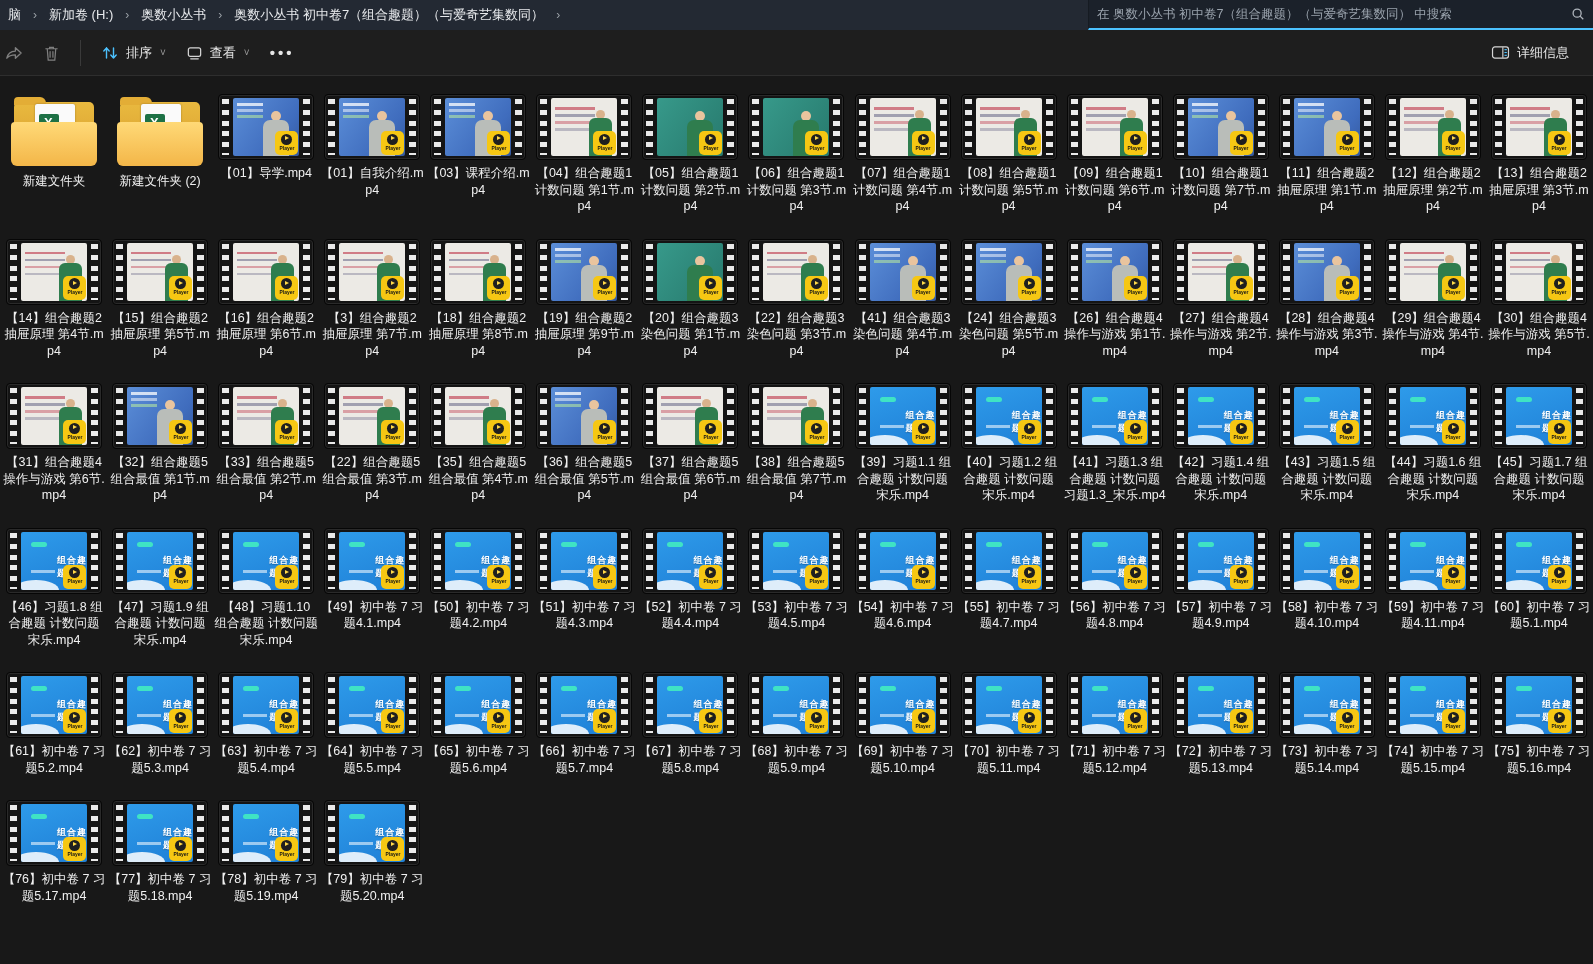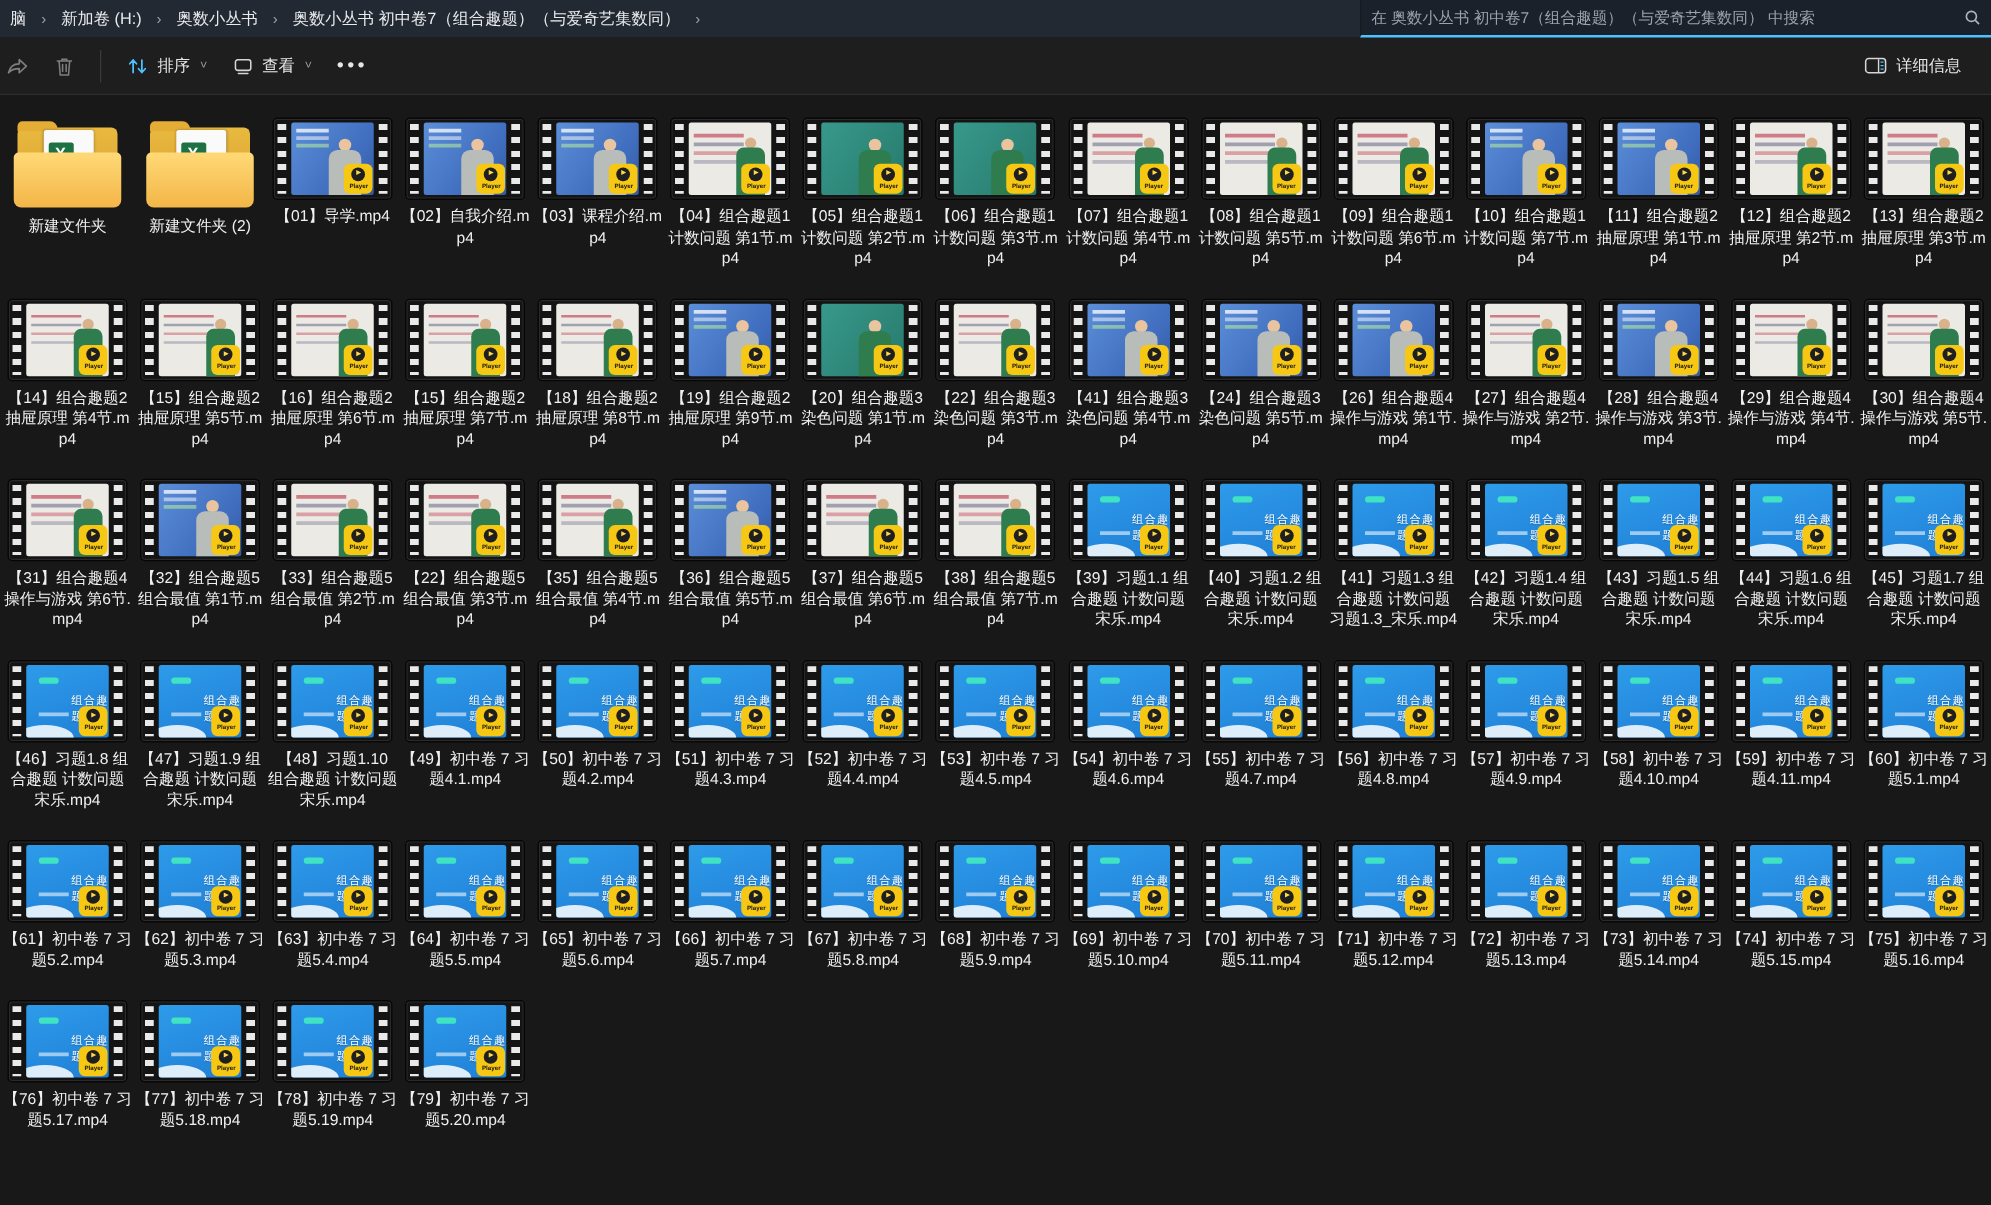--- a/index.html
+++ b/index.html
@@ -56,21 +56,21 @@
   .body { position:absolute; right:10px; top:22px; width:26px; height:38px; border-radius:7px 7px 0 0; background:#b9bdb9; }
   .teal .body,.g .body { background:#2f7d4e; }
   .board { background:#eceae5; }
   .board .scrib { position:absolute; left:4px; top:9px; width:40px; height:2.5px;
     background:rgba(190,50,70,.6);
     box-shadow:0 7px 0 rgba(70,70,110,.45),0 14px 0 rgba(190,50,70,.4),0 21px 0 rgba(70,70,110,.3); }
   .board .bhead { position:absolute; right:12px; top:12px; width:9px; height:9px; border-radius:50%; background:#d9b28c; }
   .board .bbody { position:absolute; right:5px; top:20px; width:23px; height:40px; border-radius:6px 6px 0 0; background:#2f7d4e; }
   .slide { background:linear-gradient(160deg,#2e9bea 0%,#1f7fd6 100%); }
   .slide .pill { position:absolute; left:10px; top:10px; width:16px; height:5px; border-radius:3px; background:#3fe3c4; }
-  .slide .stitle { position:absolute; left:10px; top:22px; color:#fff; font-weight:normal;
+  .slide .stitle { position:absolute; left:10px; top:22px; color:#fff; font-weight:bold;
     font-size:9px; letter-spacing:1px; text-shadow:0 1px 1px rgba(0,0,0,.25);padding-left:26px; }
   .slide .ssub { position:absolute; left:10px; top:38px; width:24px; height:3px; background:rgba(255,255,255,.55); }
   .slide .wave { position:absolute; left:-8px; bottom:-10px; width:46px; height:20px;
     border-radius:50%; background:rgba(255,255,255,.85); }
 
   
   .badge { position:absolute; right:1px; bottom:1px; width:23px; height:24px;
     background:#f6c713; border-radius:5px; display:flex; flex-direction:column;
     align-items:center; justify-content:center; }
   .bplay { width:11px; height:11px; border-radius:50%; background:#1f1f1f; position:relative; }
@@ -198,21 +198,21 @@
         <div class="shot studio">
           <div class="cap"></div>
           <div class="head"></div>
           <div class="body"></div>
           <div class="badge">
             <span class="bplay"></span>
             <span class="btxt">Player</span>
           </div>
         </div>
       </div>
-      <div class="label">【02】自我介绍.mp4</div>
+      <div class="label">【01】自我介绍.mp4</div>
     </div>
     <div class="tile">
       <div class="film">
         <div class="shot studio">
           <div class="cap"></div>
           <div class="head"></div>
           <div class="body"></div>
           <div class="badge">
             <span class="bplay"></span>
             <span class="btxt">Player</span>
@@ -406,21 +406,21 @@
         <div class="shot board">
           <div class="scrib"></div>
           <div class="bhead"></div>
           <div class="bbody"></div>
           <div class="badge">
             <span class="bplay"></span>
             <span class="btxt">Player</span>
           </div>
         </div>
       </div>
-      <div class="label">【15】组合趣题2 抽屉原理 第7节.mp4</div>
+      <div class="label">【3】组合趣题2 抽屉原理 第7节.mp4</div>
     </div>
     <div class="tile">
       <div class="film">
         <div class="shot board">
           <div class="scrib"></div>
           <div class="bhead"></div>
           <div class="bbody"></div>
           <div class="badge">
             <span class="bplay"></span>
             <span class="btxt">Player</span>

